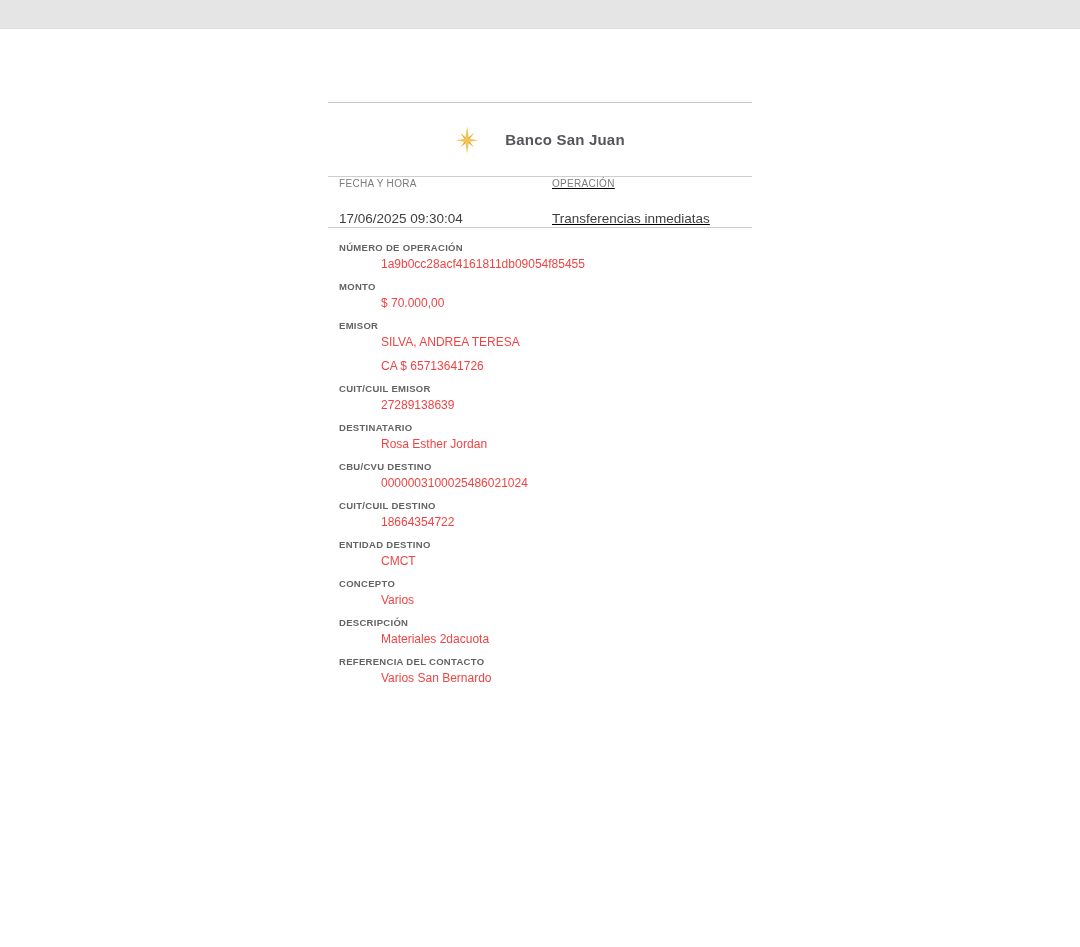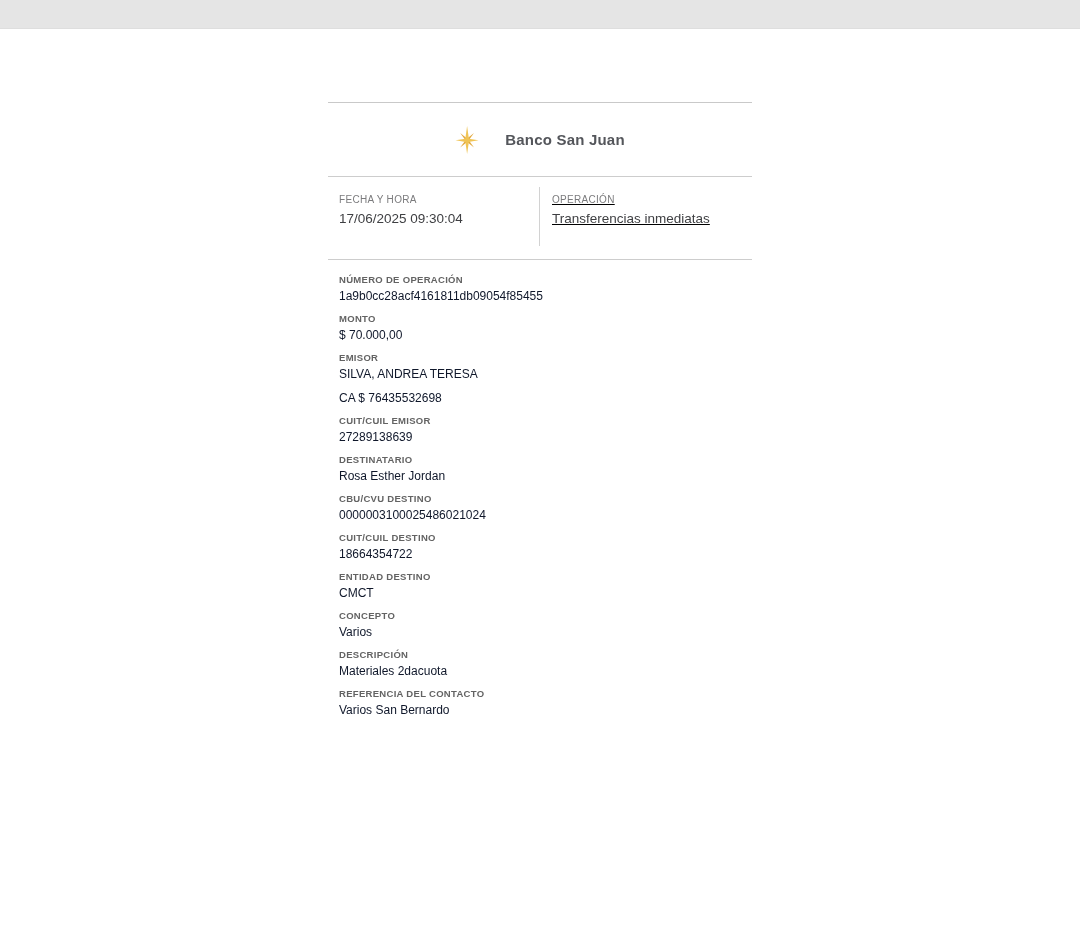--- a/index.html
+++ b/index.html
@@ -34,63 +34,65 @@
   .star-icon svg { display: block; }
   .bank-name {
     font-size: 15px;
     font-weight: bold;
     color: #54565b;
     letter-spacing: 0.2px;
   }
   .summary-row {
     border-top: 1px solid #cdcdcd;
     border-bottom: 1px solid #cdcdcd;
-    height: 84px;
+    height: 52px;
     display: flex;
+    align-items: flex-end;
   }
   .summary-col {
     flex: 1 1 0;
     padding: 17px 0 0 11px;
   }
   .summary-col.second { padding-left: 12px; text-decoration: underline; }
   .v-divider {
     width: 1px;
     background: #d2d2d2;
     margin: 10px 0 13px 0;
   }
   .field-label {
     font-size: 10px;
     line-height: 12px;
     color: #7b7b7d;
     letter-spacing: 0.3px;
     text-transform: uppercase;
   }
   .summary-value {
-    margin-top: 4px;
+    margin-top: 20px;
     font-size: 13.5px;
     line-height: 17px;
     color: #3e3f42;
   }
   .details {
     padding: 14px 0 0 11px;
   }
   .detail-row { margin-bottom: 9px; }
   .detail-label {
     font-size: 9.5px;
     line-height: 12px;
     font-weight: bold;
     color: #636363;
     letter-spacing: 0.3px;
     text-transform: uppercase;
   }
   .detail-value {
     margin-top: 3px;
     font-size: 12px;
     line-height: 15px;
-    color: #0f172a;
+    color: #ef4444;
+    margin-left: 42px;
   }
 </style>
 </head>
 <body>
 
 <div class="top-bar"></div>
 
 <div class="receipt">
 
   <div class="logo-block">
@@ -129,21 +131,21 @@
       <div class="detail-label">MONTO</div>
       <div class="detail-value">$ 70.000,00</div>
     </div>
 
     <div class="detail-row">
       <div class="detail-label">EMISOR</div>
       <div class="detail-value">SILVA, ANDREA TERESA</div>
     </div>
 
     <div class="detail-row">
-      <div class="detail-value">CA $ 76435532698</div>
+      <div class="detail-value">CA $ 65713641726</div>
     </div>
 
     <div class="detail-row">
       <div class="detail-label">CUIT/CUIL EMISOR</div>
       <div class="detail-value">27289138639</div>
     </div>
 
     <div class="detail-row">
       <div class="detail-label">DESTINATARIO</div>
       <div class="detail-value">Rosa Esther Jordan</div>

